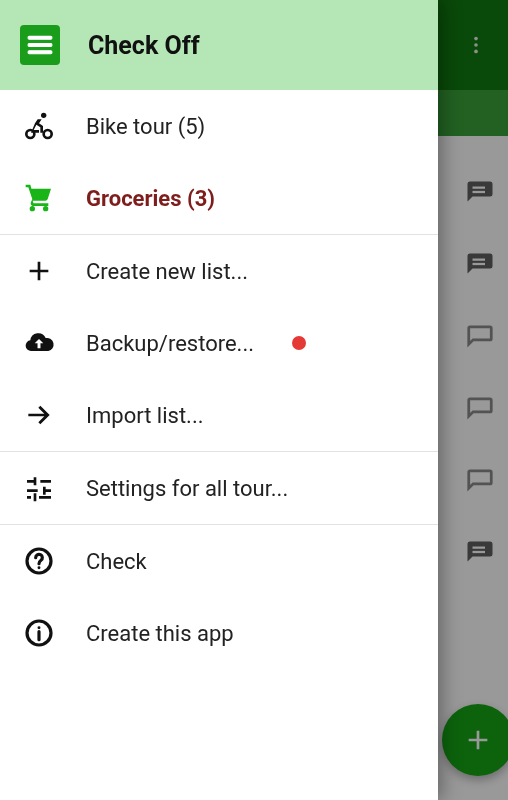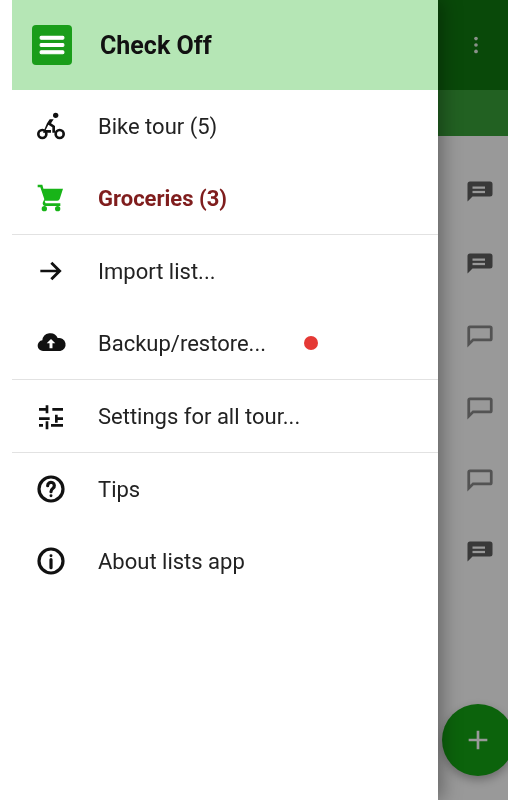--- a/index.html
+++ b/index.html
@@ -43,21 +43,21 @@
   }
   .bg-fab svg { width: 32px; height: 32px; fill: #fff; }
 
   .scrim { position: absolute; inset: 0; background: rgba(0,0,0,.40); }
 
   
   .drawer {
     position: absolute; left: 0; top: 0; bottom: 0;
     width: 438px; background: #fff;
     box-shadow: 4px 0 18px rgba(0,0,0,.35);
-    display: flex; flex-direction: column; padding-left: 12px;
+    display: flex; flex-direction: column;
   }
   .drawer-header {
     height: 90px; background: #b5e6b5;
     display: flex; align-items: center; padding: 0 20px;
     gap: 28px;
   }
   .hamburger {
     width: 40px; height: 40px; border-radius: 4px;
     background: #1a9d1a;
     display:flex; align-items:center; justify-content:center;
@@ -180,34 +180,42 @@
           </svg>
       </span>
       <span class="label">Groceries (3)</span>
     </div>
 
     <div class="section-divider"></div>
 
     <div class="item black">
       <span class="icon">
         <svg viewBox="0 0 24 24">
-            <path d="M4 11h12l-4.5-4.5L13 5l7 7-7 7-1.5-1.5L16 13H4z"></path>
-          </svg>
-      </span>
-      <span class="label">Import list...</span>
+            <path d="M19 13h-6v6h-2v-6H5v-2h6V5h2v6h6z"></path>
+          </svg>
+      </span>
+      <span class="label">Create new list...</span>
     </div>
     <div class="item black">
       <span class="icon">
         <svg viewBox="0 0 24 24">
             <path d="M19 18H6a4 4 0 0 1-.5-7.97A6 6 0 0 1 17 8.3 4.5 4.5 0 0 1 19 18z"></path>
             <path d="M12 9l-3.2 3.2h2.1V16h2.2v-3.8h2.1z" fill="#fff"></path>
           </svg>
       </span>
       <span class="label">Backup/restore...</span>
       <span class="dot"></span>
+    </div>
+    <div class="item black">
+      <span class="icon">
+        <svg viewBox="0 0 24 24">
+            <path d="M4 11h12l-4.5-4.5L13 5l7 7-7 7-1.5-1.5L16 13H4z"></path>
+          </svg>
+      </span>
+      <span class="label">Import list...</span>
     </div>
 
     <div class="section-divider"></div>
 
     <div class="item black">
       <span class="icon">
         <svg viewBox="0 0 24 24">
             <path d="M3 6h5V4h2v6H8V8H3zM13 6h8v2h-8zM3 13h8v2H3zm12-2h2v2h4v2h-4v2h-2zM3 20h3v-2H3zm5-4h2v6H8zm4 2h9v2h-9z"></path>
           </svg>
       </span>
@@ -217,26 +225,26 @@
     <div class="section-divider"></div>
 
     <div class="item stroke">
       <span class="icon">
         <svg viewBox="0 0 24 24">
             <circle cx="12" cy="12" r="9"></circle>
             <path d="M9.5 9.5a2.5 2.5 0 1 1 4 2c-.9.7-1.5 1.2-1.5 2.5" stroke-linecap="round"></path>
             <circle cx="12" cy="17" r="1.1" fill="#111" stroke="none"></circle>
           </svg>
       </span>
-      <span class="label">Tips</span>
+      <span class="label">Check</span>
     </div>
     <div class="item stroke">
       <span class="icon">
         <svg viewBox="0 0 24 24">
             <circle cx="12" cy="12" r="9"></circle>
             <line x1="12" y1="11" x2="12" y2="17" stroke-linecap="round"></line>
             <circle cx="12" cy="8" r="1.1" fill="#111" stroke="none"></circle>
           </svg>
       </span>
-      <span class="label">About lists app</span>
+      <span class="label">Create this app</span>
     </div>
   </div>
 </nav>
 
 </body></html>

